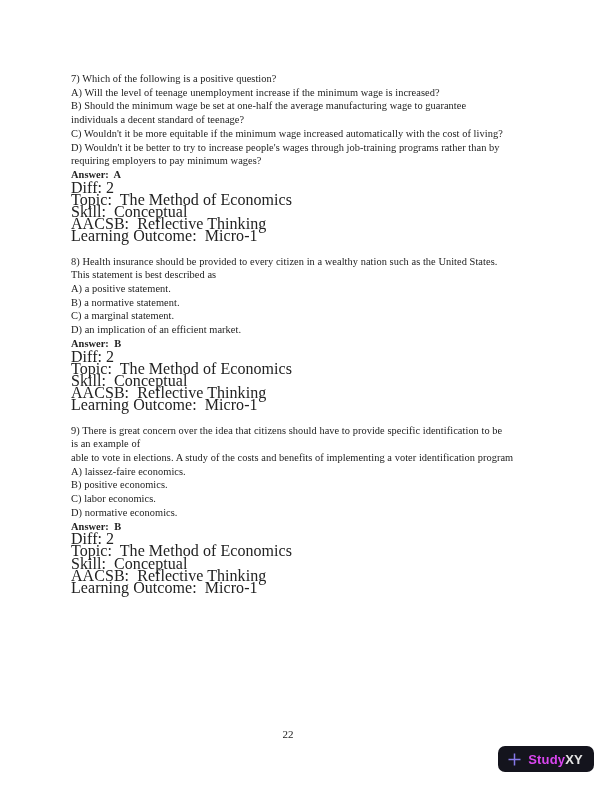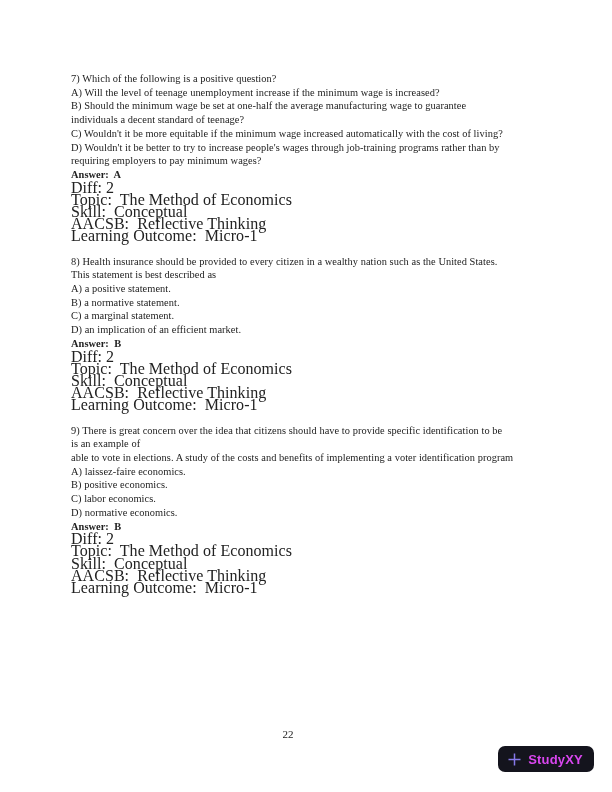--- a/index.html
+++ b/index.html
@@ -71,21 +71,21 @@
     display: flex;
     align-items: center;
     justify-content: center;
   }
   .brand-text {
     font-size: 13px;
     font-weight: 700;
     letter-spacing: 0.2px;
   }
   .brand-primary { color: #d946ef; }
-  .brand-accent  { color: #d946ef; }
+  .brand-accent  { color: #e5e5e5; }
 </style>
 </head>
 <body>
 
 <div class="page">
 
   <div class="content">
 
     <div class="question-block">
       <div class="line">7) Which of the following is a positive question?</div>

